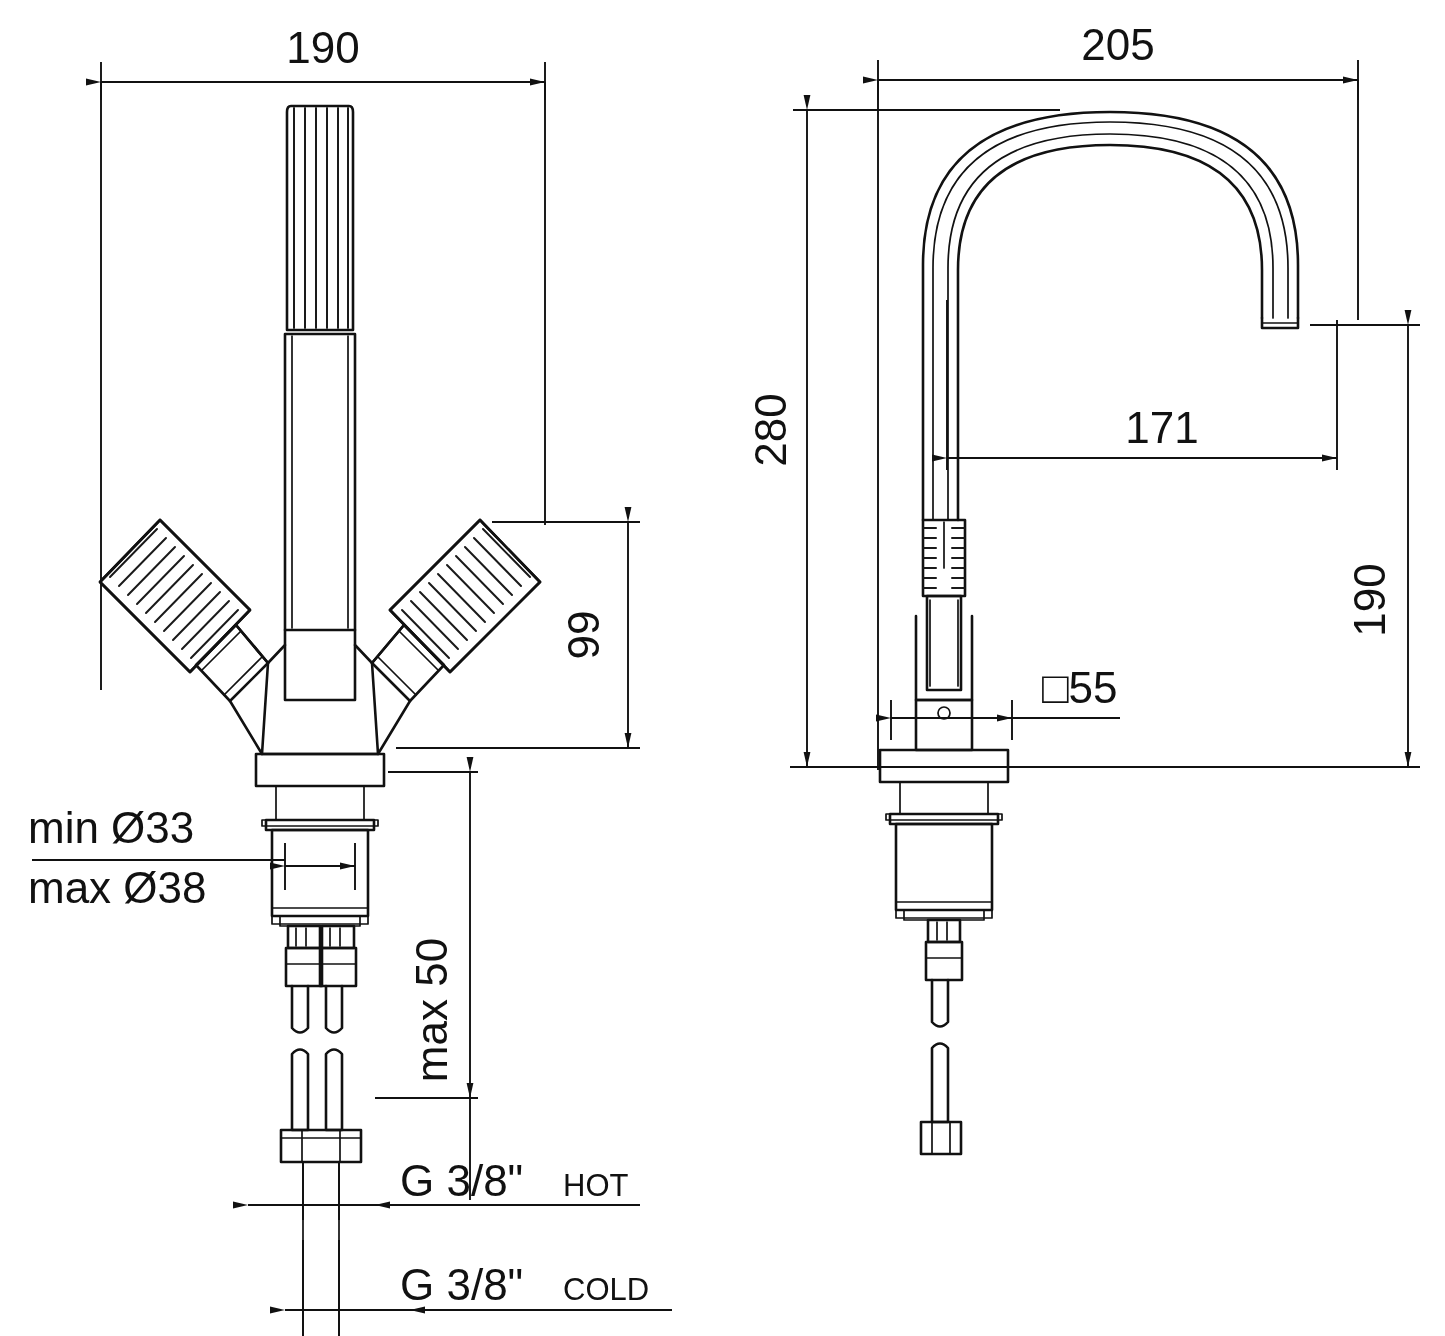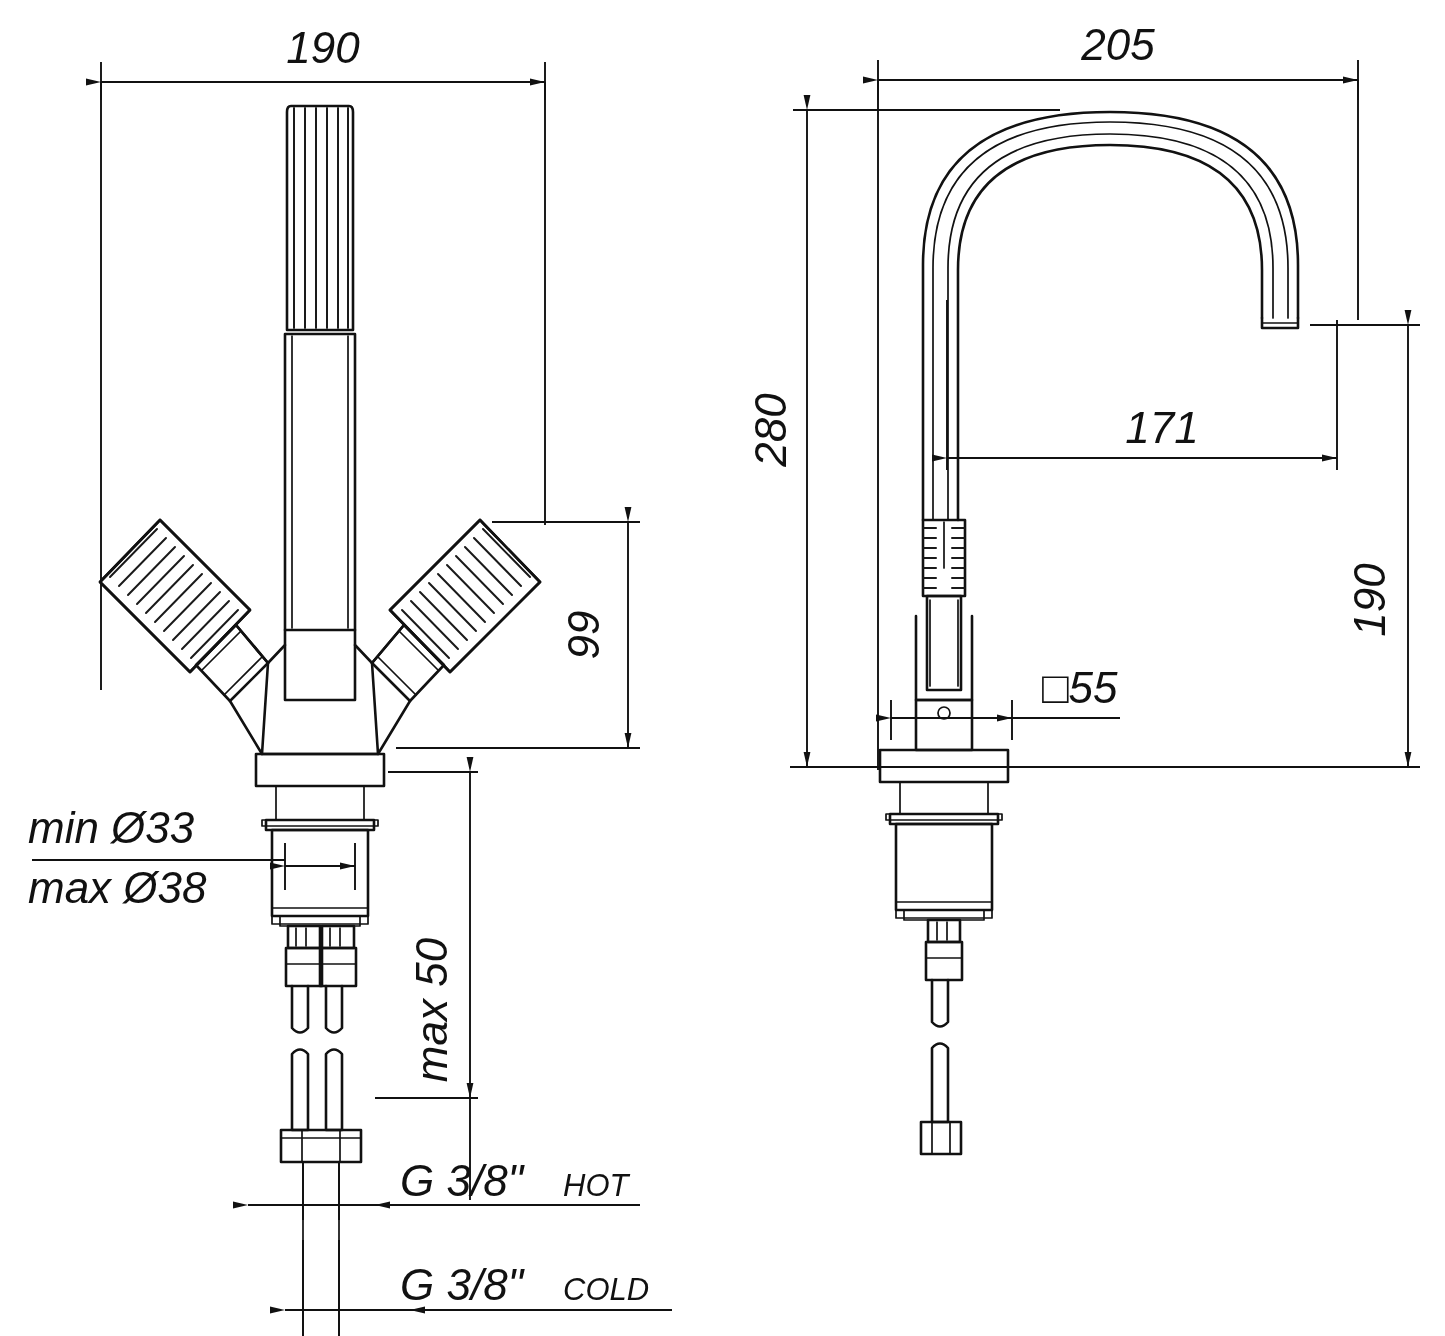--- a/index.html
+++ b/index.html
@@ -1,18 +1,18 @@
 <!DOCTYPE html>
 <html><head>
 <meta charset="utf-8">
 <title>Technical Drawing</title>
 <style>
   html,body{margin:0;padding:0;background:#ffffff;}
   body{width:1445px;height:1336px;font-family:"Liberation Sans",sans-serif;overflow:hidden;}
-  #stage{position:relative;width:1445px;height:1336px;background:#ffffff;font-style:italic;}
+  #stage{position:relative;width:1445px;height:1336px;background:#ffffff;}
   svg#drawing{position:absolute;left:0;top:0;width:1445px;height:1336px;}
   .dimtext{font-family:"Liberation Sans",sans-serif;font-size:44px;fill:#111111;}
   .dimtext-small{font-family:"Liberation Sans",sans-serif;font-size:31px;fill:#111111;}
   .partline{fill:none;stroke:#111111;stroke-width:2.6;stroke-linejoin:round;stroke-linecap:round;}
   .partline-thin{fill:none;stroke:#111111;stroke-width:1.7;stroke-linejoin:round;stroke-linecap:round;}
   .flute{fill:none;stroke:#1a1a1a;stroke-width:2.0;stroke-linecap:round;}
   .dimline{fill:none;stroke:#111111;stroke-width:1.9;}
   .extline{fill:none;stroke:#111111;stroke-width:1.9;}
 </style>
 </head>

